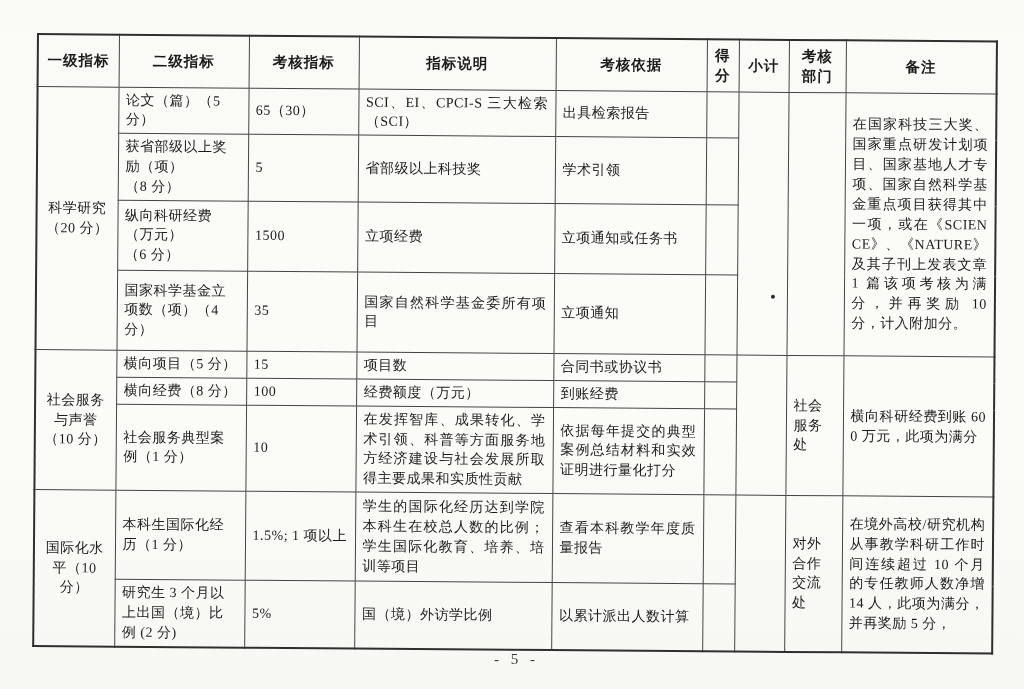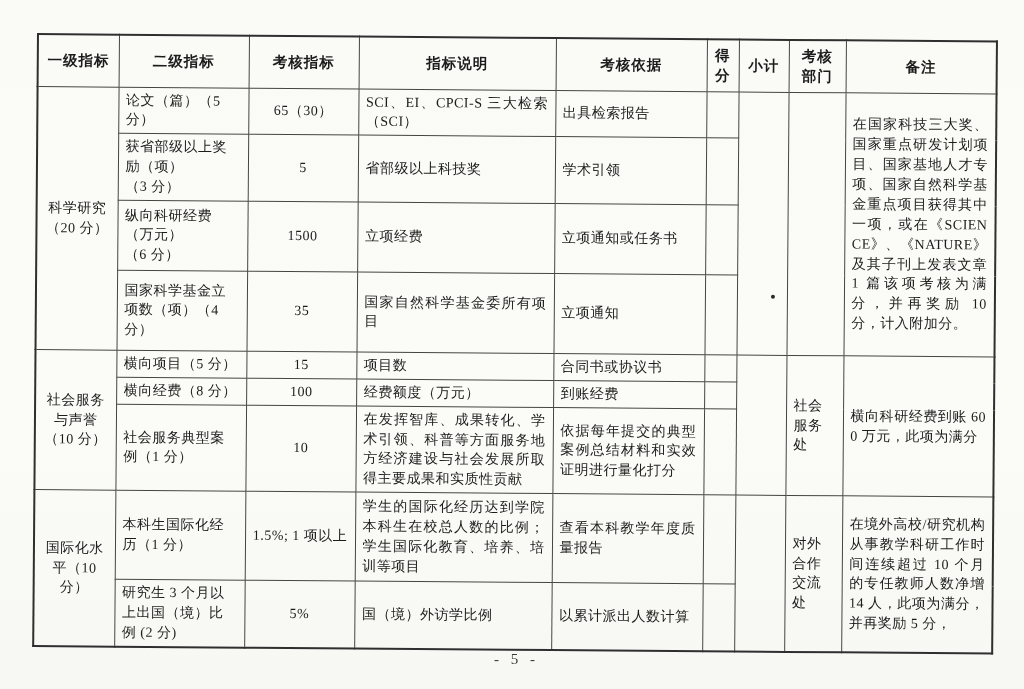--- a/index.html
+++ b/index.html
@@ -31,21 +31,21 @@
     letter-spacing:0.5px;
     word-break:break-all;
     overflow:hidden;
   }
   table.eval th{
     font-weight:bold;font-size:14.5px;text-align:center;
     white-space:pre-line;letter-spacing:1px;padding:2px 3px;
   }
   td.lv1{text-align:center;white-space:pre-line;}
   td.lv2{text-align:left;white-space:pre-line;}
-  td.target{text-align:center;}
+  td.target{text-align:left;}
   td.desc{text-align:justify;text-justify:inter-ideograph;}
   td.basis{text-align:left;text-align:justify;}
   td.score{padding:0;}
   td.subtotal{position:relative;padding:0;}
   td.dept{text-align:left;padding:3px 6px;}
   td.remark{text-align:justify;text-justify:inter-ideograph;font-size:13.8px;line-height:1.4;}
   .dot{
     position:absolute;left:68%;top:77%;
     width:4px;height:4px;background:#2a2a2a;border-radius:50%;
   }
@@ -97,21 +97,21 @@
         <td class="basis">出具检索报告</td>
         <td class="score"></td>
         <td class="subtotal" rowspan="4">
               <span class="dot"></span>
             </td>
         <td class="dept" rowspan="4"></td>
         <td class="remark" rowspan="4">在国家科技三大奖、国家重点研发计划项目、国家基地人才专项、国家自然科学基金重点项目获得其中一项，或在《SCIENCE》、《NATURE》及其子刊上发表文章 1 篇该项考核为满分，并再奖励 10 分，计入附加分。</td>
       </tr>
       <tr style="height:63px">
         <td class="lv2">获省部级以上奖励（项）
-（3 分）</td>
+（8 分）</td>
         <td class="target">5</td>
         <td class="desc">省部级以上科技奖</td>
         <td class="basis">学术引领</td>
         <td class="score"></td>
       </tr>
       <tr style="height:70px">
         <td class="lv2">纵向科研经费（万元）
 （6 分）</td>
         <td class="target">1500</td>
         <td class="desc">立项经费</td>

